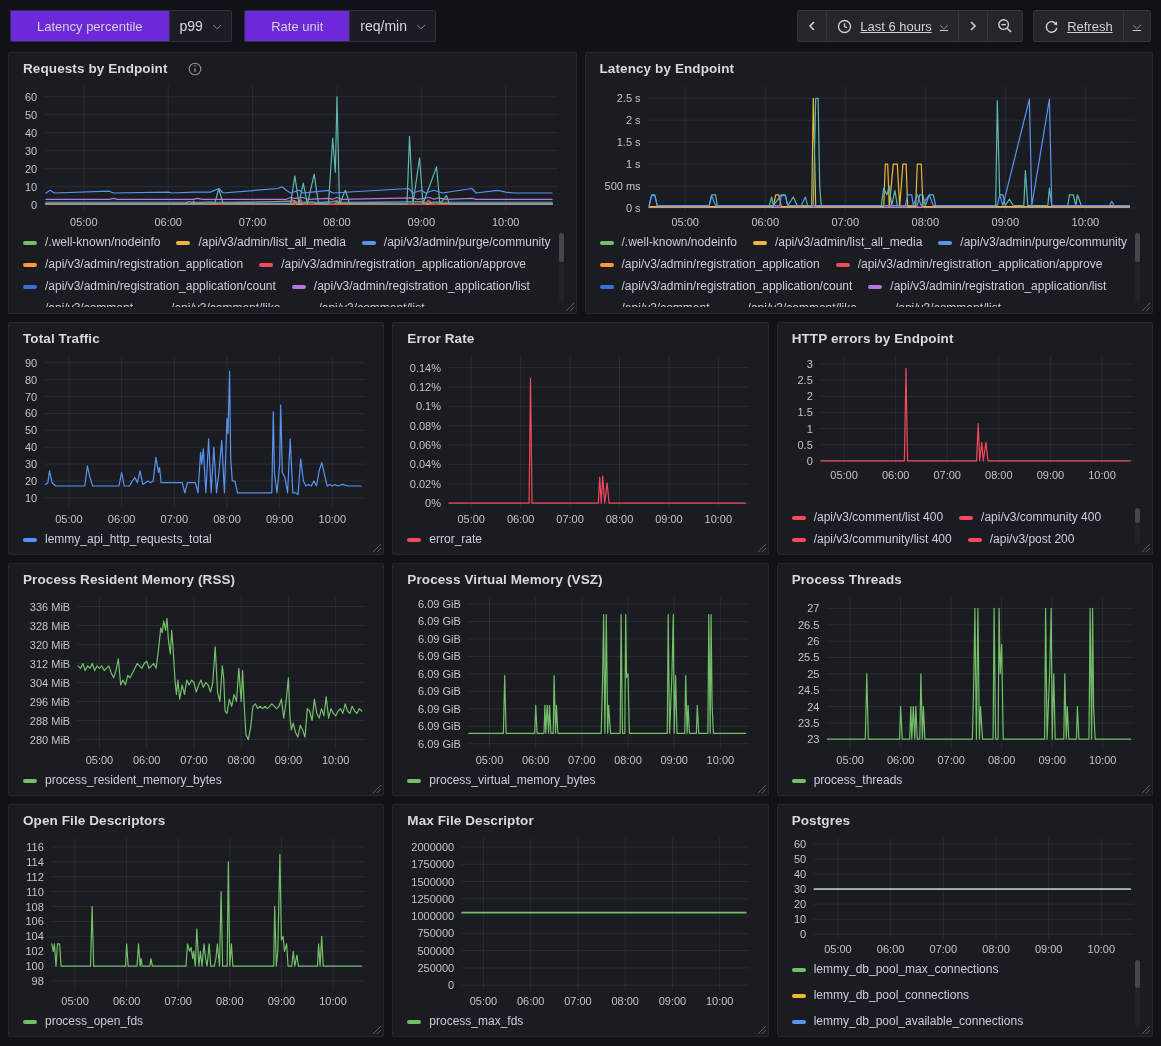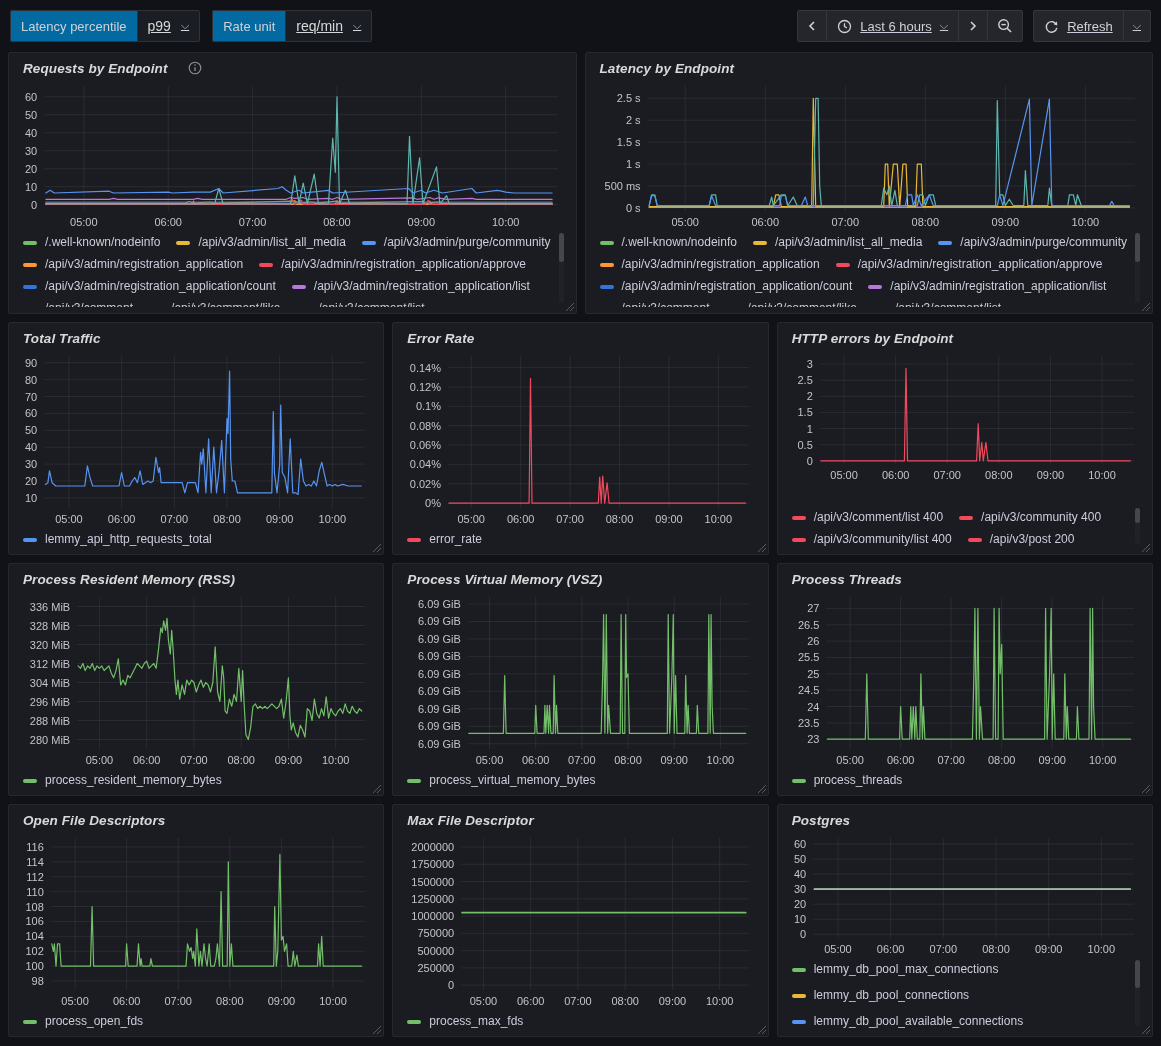--- a/index.html
+++ b/index.html
@@ -2,37 +2,37 @@
 <html><head>
 <meta charset="utf-8">
 <style>
   html,body{margin:0;padding:0;background:#0b0c0e;}
   *{box-sizing:border-box;}
   .page{width:1161px;height:1046px;background:#111217;padding:8px;font-family:"Liberation Sans","DejaVu Sans",sans-serif;color:#CCCCDC;overflow:hidden;}
   
   .toolbar{display:flex;justify-content:space-between;align-items:center;height:32px;margin:2px 2px 10px 2px;}
   .toolbar-left{display:flex;gap:12px;}
   .var-group{display:flex;height:32px;border-radius:2px;}
-  .var-label{display:flex;align-items:center;padding:0 10px;background:#0369a1;border:1px solid #2F3239;border-right:none;border-radius:2px 0 0 2px;font-size:13px;color:#D0D1D6;white-space:nowrap;}
-  .var-select{display:flex;align-items:center;gap:10px;padding:0 10px;background:#1A1D23;border:1px solid #2F3239;border-radius:0 2px 2px 0;font-size:14px;color:#D8D9DA;cursor:pointer;text-decoration:underline;}
+  .var-label{display:flex;align-items:center;padding:0 26px;background:#6d28d9;border:1px solid #2F3239;border-right:none;border-radius:2px 0 0 2px;font-size:13px;color:#D0D1D6;white-space:nowrap;}
+  .var-select{display:flex;align-items:center;gap:10px;padding:0 10px;background:#1A1D23;border:1px solid #2F3239;border-radius:0 2px 2px 0;font-size:14px;color:#D8D9DA;cursor:pointer;}
   .chev{font-size:11px;color:#9DA0A8;line-height:1;transform:translateY(-1px);}
   .toolbar-right{display:flex;gap:10px;}
   .btn-group{display:flex;text-decoration:underline;}
   .tbtn{display:flex;align-items:center;gap:8px;height:32px;padding:0 10px;background:#24262C;border:1px solid #34363D;color:#D0D1D6;font-size:13px;cursor:pointer;white-space:nowrap;}
   .btn-group .tbtn + .tbtn{margin-left:-1px;}
   .btn-group .tbtn:first-child{border-radius:2px 0 0 2px;}
   .btn-group .tbtn:last-child{border-radius:0 2px 2px 0;}
   .tbtn.icon-only{padding:0 9px;}
   .tbtn svg{display:block;}
   
   .grid{display:grid;grid-template-columns:repeat(6,1fr);gap:8px;}
   .panel{background:#1A1C21;border:1px solid #26282E;border-radius:2px;position:relative;display:flex;flex-direction:column;padding:6px 10px 6px 10px;overflow:hidden;}
   .panel.half{grid-column:span 3;height:262px;}
   .panel.third{grid-column:span 2;height:233px;}
-  .panel-header{display:flex;align-items:flex-start;gap:20px;padding:2px 2px 2px 4px;flex:none;font-style:italic;}
+  .panel-header{display:flex;align-items:center;gap:20px;padding:2px 2px 2px 4px;flex:none;}
   .panel-title{font-size:13.5px;font-weight:600;color:#D8D9DA;letter-spacing:.1px;cursor:pointer;}
   .info-icon{color:#8E9097;display:flex;align-items:center;}
   .chart{flex:1;min-height:0;position:relative;}
   .chart svg{position:absolute;left:0;top:0;}
   
   .legend{position:relative;flex:none;padding:3px 10px 0 4px;margin-top:24px;}
   .legend .items{display:flex;flex-wrap:wrap;column-gap:16px;row-gap:5px;}
   .legend.clipped{height:76px;overflow:hidden;}
   .legend.stack .items{flex-direction:column;align-items:flex-start;gap:9px;text-align:right;}
   .legend-item{display:flex;align-items:center;gap:8px;font-size:12px;line-height:17px;color:#CCCCDC;white-space:nowrap;cursor:pointer;}

